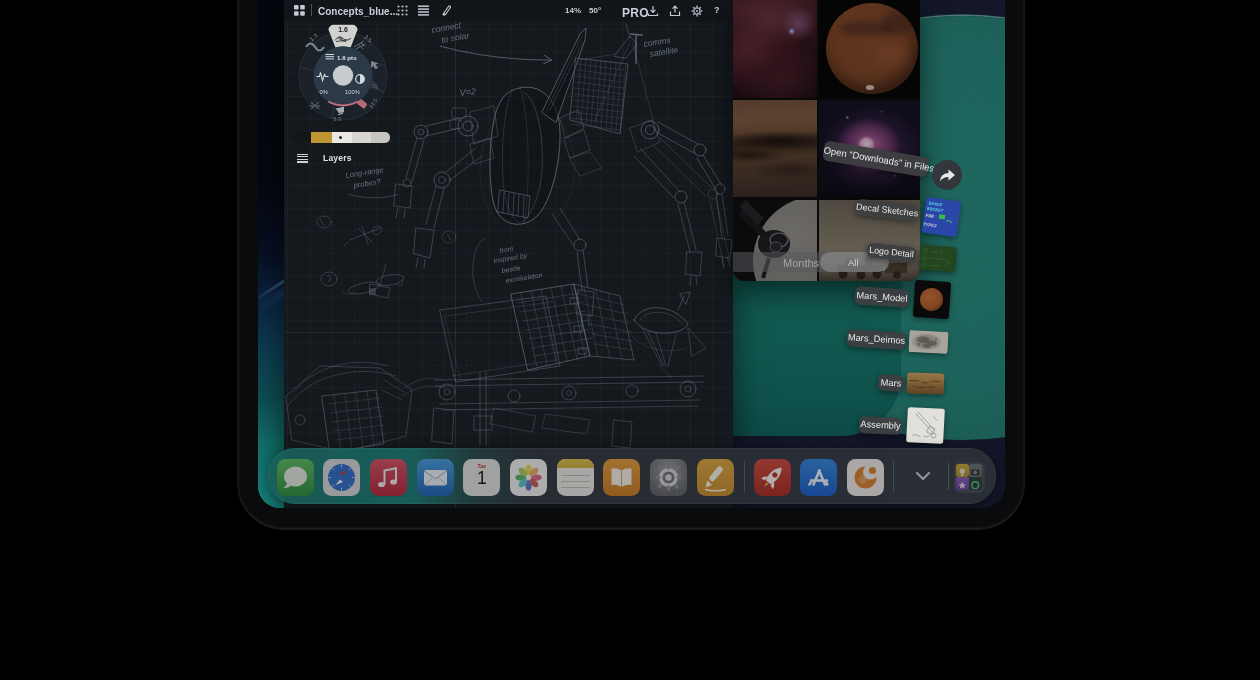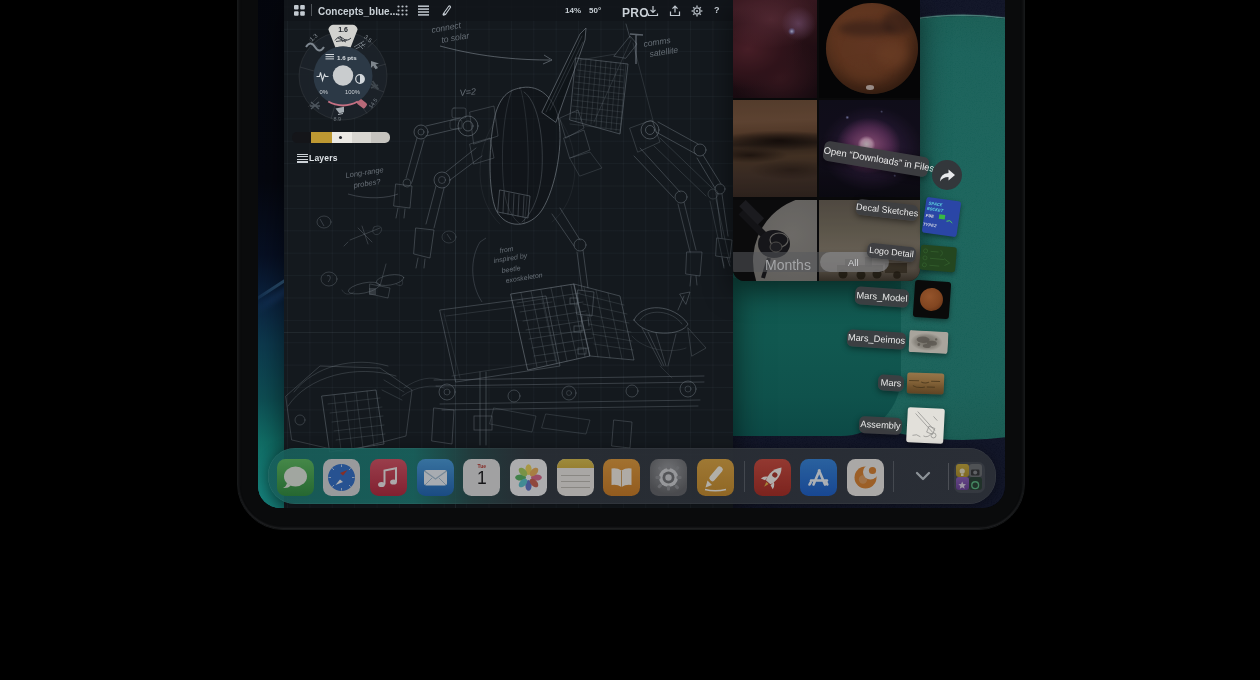--- a/index.html
+++ b/index.html
@@ -347,21 +347,21 @@
       <div class="abs" style="left:79px;top:0;width:19px;height:11px;background:#c6c4bf;"></div>
       <div class="abs" style="left:46.5px;top:4px;width:3.2px;height:3.2px;border-radius:50%;background:#23242a;"></div>
     </div>
 
     <div class="abs" style="left:13px;top:152.5px;width:11px;height:10px;">
       <div style="height:1.4px;background:#cdd2d7;margin-top:1px;"></div>
       <div style="height:1.4px;background:#cdd2d7;margin-top:1.2px;"></div>
       <div style="height:1.4px;background:#cdd2d7;margin-top:1.2px;"></div>
       <div style="height:1.4px;background:#cdd2d7;margin-top:1.2px;"></div>
     </div>
-    <div class="abs" style="left:25px;top:153px;font-size:8.5px;font-weight:700;color:#dde2e6;letter-spacing:.2px;">Layers</div>
+    <div class="abs" style="left:39px;top:153px;font-size:8.5px;font-weight:700;color:#dde2e6;letter-spacing:.2px;">Layers</div>
   </div>
 
   <div id="photos" class="abs" style="left:475px;top:0;width:187px;height:281px;background:#0a0a0a;
        border-radius:0 0 12px 12px;overflow:hidden;box-shadow:0 10px 28px rgba(0,0,0,.55);">
 
     <div class="abs" style="left:0;top:0;width:83.5px;height:97.5px;overflow:hidden;
       background:
        radial-gradient(circle 5px at 70% 32%, rgba(210,218,255,.95), rgba(140,150,225,.45) 45%, transparent 75%),
        radial-gradient(circle 24px at 78% 24%, rgba(150,105,150,.6), transparent 72%),
        radial-gradient(ellipse 60px 34px at 45% 20%, rgba(145,75,90,.5), transparent 85%),
@@ -422,21 +422,21 @@
         <circle cx="58" cy="19" r="4.5" fill="#251e12" opacity=".85"></circle>
         <rect x="66" y="8" width="22" height="10" fill="#332a1a" opacity=".65"></rect>
         <circle cx="78" cy="20" r="3.8" fill="#251e12" opacity=".8"></circle>
       </svg>
     </div>
 
     <div class="abs" style="left:0;top:0;width:187px;height:281px;background:rgba(8,8,10,.26);"></div>
 
     <div class="abs" style="left:0;top:252px;width:156px;height:20px;border-radius:0 10px 10px 0;background:rgba(88,90,93,.55);"></div>
     <div class="abs" style="left:86.5px;top:252px;width:69.5px;height:20px;border-radius:10px;background:rgba(158,158,161,.48);"></div>
-    <div class="abs" style="left:32px;top:257px;font-size:14px;color:#a4a5a7;">Months</div>
+    <div class="abs" style="left:50px;top:257px;font-size:11px;color:#a4a5a7;">Months</div>
     <div class="abs" style="left:115px;top:257px;font-size:9.5px;color:#d2d3d5;">All</div>
   </div>
 
   <div class="dpill" style="left:564.5px;top:149px;width:106px;height:20px;line-height:20px;font-size:9.5px;transform:rotate(9.5deg);">Open “Downloads” in Files</div>
   <div class="abs" style="left:673.5px;top:160px;width:30px;height:30px;border-radius:50%;background:#33373b;">
     <svg width="30" height="30" viewBox="0 0 30 30">
             <path d="M16.5 9.5 L23 15 L16.5 20.5 L16.5 17 Q10.5 17 8 21.5 Q8.2 13.5 16.5 13 Z" fill="#e8eaec"></path>
           </svg>
   </div>
   <div class="dpill" style="left:598px;top:201.5px;width:62px;height:16px;line-height:16px;font-size:9px;transform:rotate(6.5deg);">Decal Sketches</div>

